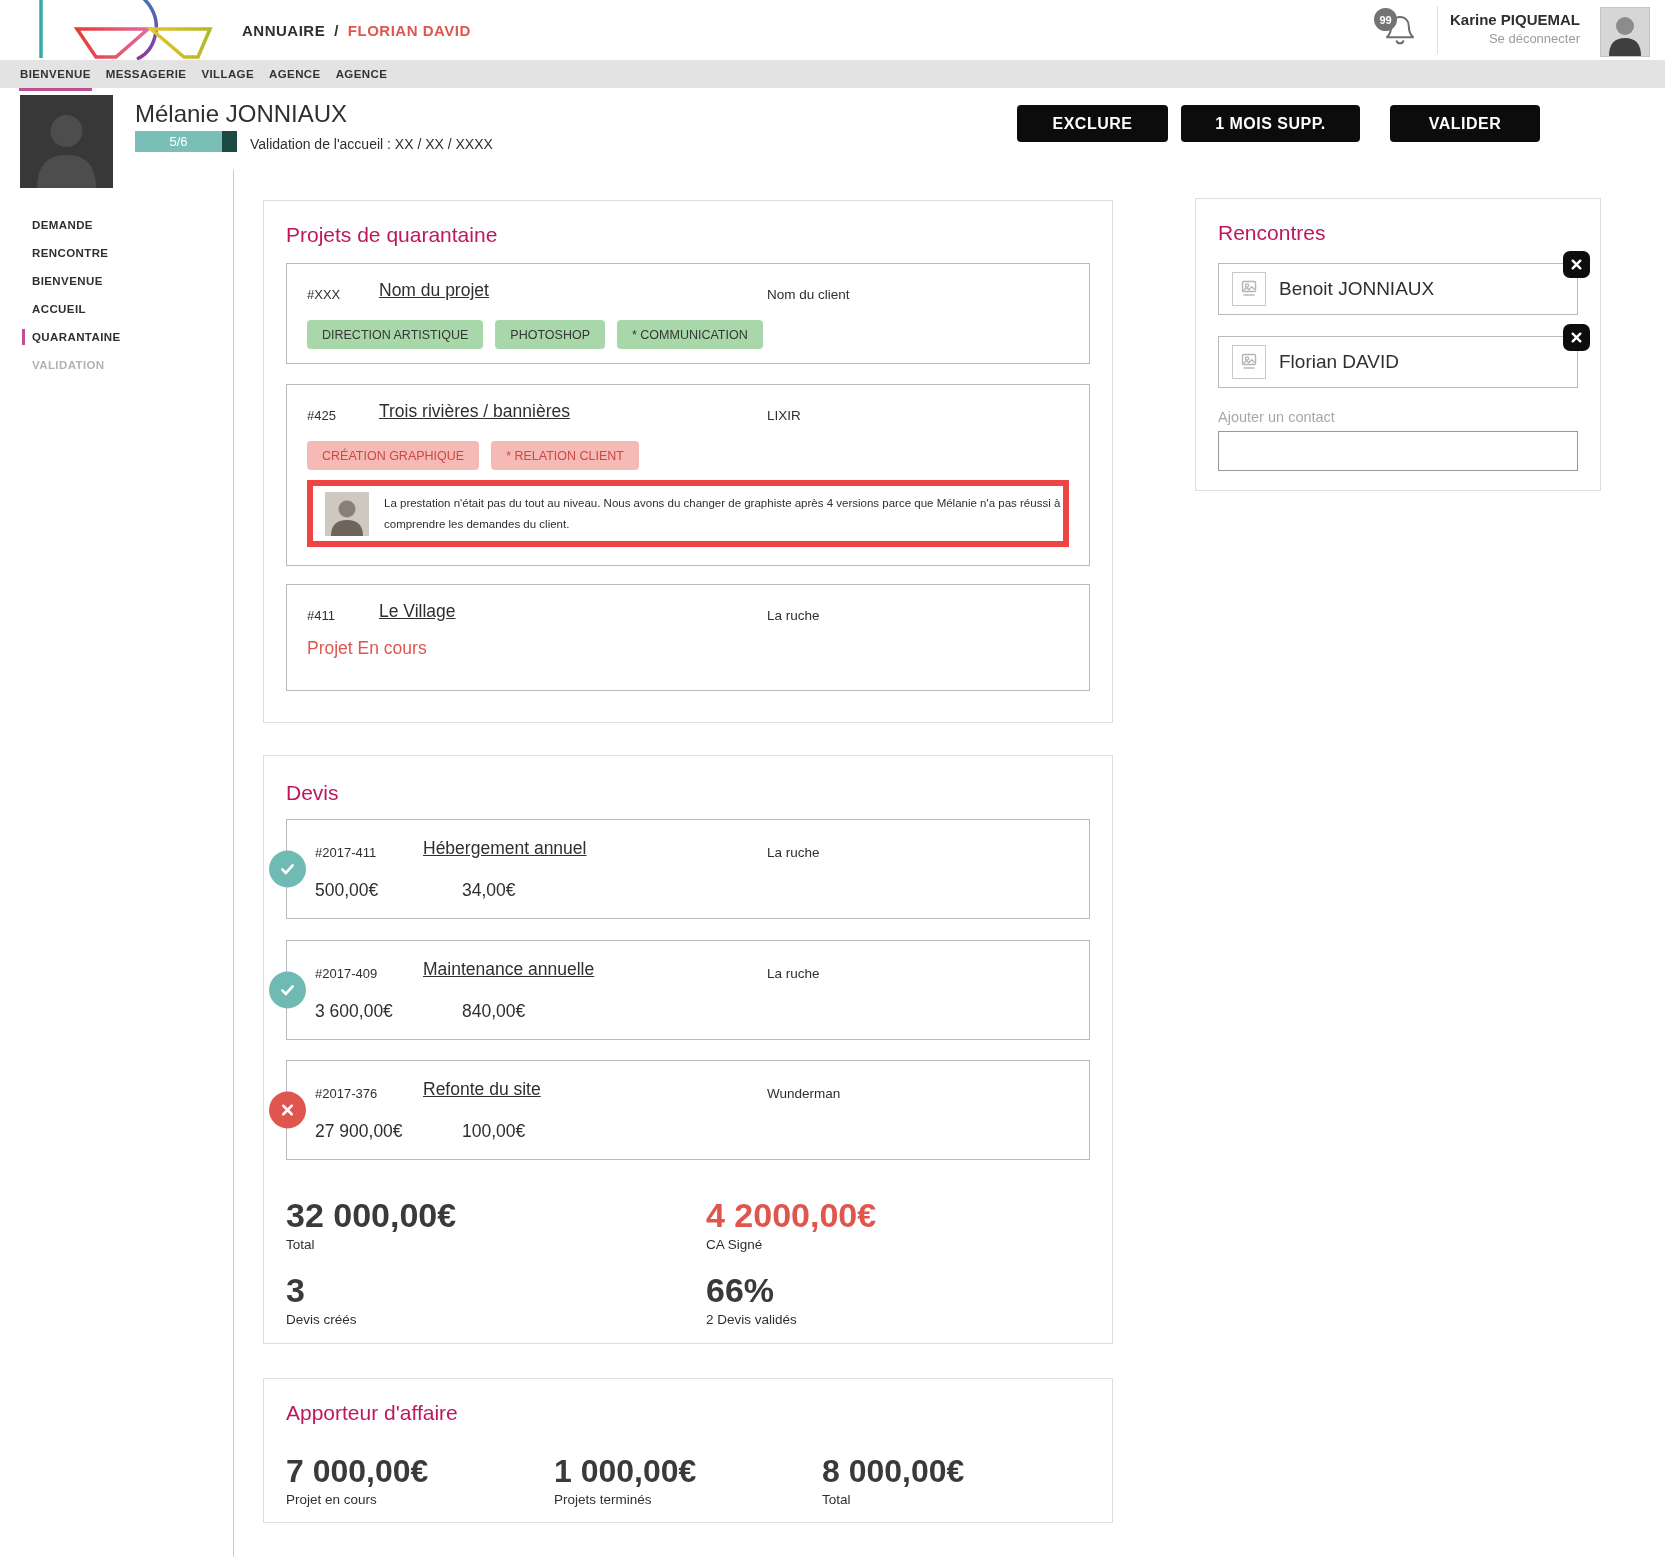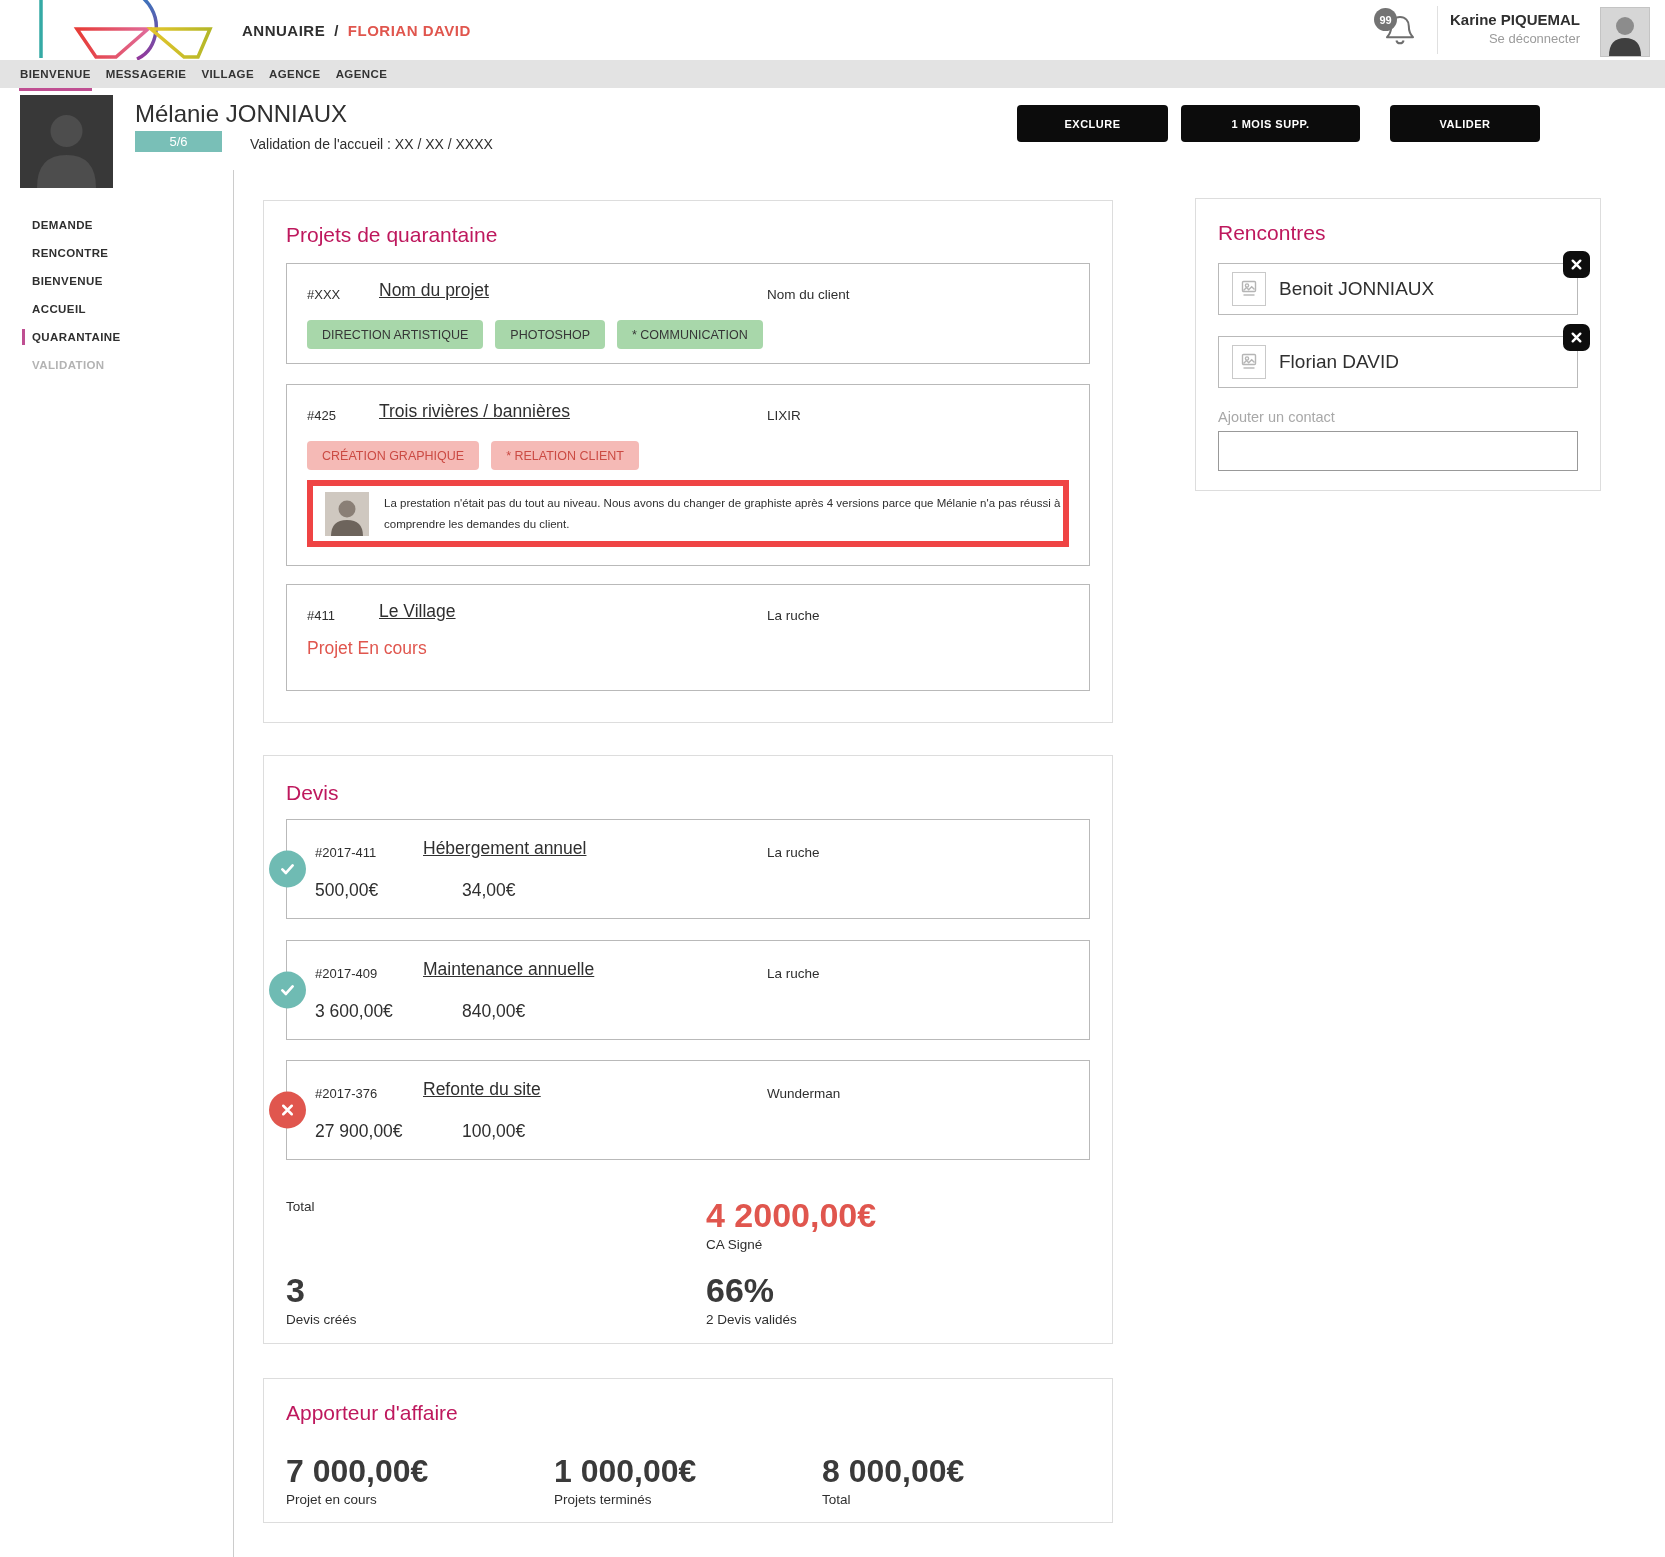--- a/index.html
+++ b/index.html
@@ -30,27 +30,27 @@
   
   .navbar { position:absolute; top:60px; left:0; width:1665px; height:28px; background:#e3e3e3;
             display:flex; align-items:stretch; padding-left:20px; gap:15px; }
   .nav-item { position:relative; display:flex; align-items:center; font-size:11.5px; font-weight:700;
               letter-spacing:.4px; color:#333; cursor:pointer; }
   .nav-item.active::after { content:""; position:absolute; left:-1px; right:-1px; bottom:-3px; height:3px; background:#bf4f92; }
 
   
   .profile-avatar { position:absolute; left:20px; top:95px; width:93px; height:93px; background:#383838; overflow:hidden; }
   .profile-name { position:absolute; left:135px; top:100px; font-size:24px; color:#2f2f2f; }
-  .progress { position:absolute; left:135px; top:131px; width:87px; height:21px; display:flex; }
+  .progress { position:absolute; left:135px; top:131px; width:102px; height:21px; display:flex; }
   .progress-fill { width:87px; background:#79bfb7; color:#fff; font-size:13px;
                    display:flex; align-items:center; justify-content:center; }
   .progress-rest { flex:1; background:#1d4a45; }
   .validation-text { position:absolute; left:250px; top:136px; font-size:14px; color:#2f2f2f; }
   .btn { position:absolute; top:105px; height:37px; background:#0c0c0c; color:#fff; border:none; border-radius:4px;
-         font-family:inherit; font-size:11px; font-weight:700; letter-spacing:.5px; cursor:pointer;text-align:center; }
+         font-family:inherit; font-size:16px; font-weight:700; letter-spacing:.5px; cursor:pointer;text-align:center; }
   .btn-exclude { left:1017px; width:151px; }
   .btn-extend  { left:1181px; width:179px; }
   .btn-validate{ left:1390px; width:150px; }
 
   
   .v-divider { position:absolute; left:233px; top:170px; width:1px; height:1387px; background:#ccc; }
   .side-nav { position:absolute; left:0; top:211px; width:233px; }
   .side-item { position:relative; padding:8px 0 8px 32px; font-size:11.5px; font-weight:700;
                letter-spacing:.4px; color:#2f2f2f; cursor:pointer; }
   .side-item.active::before { content:""; position:absolute; left:22px; top:6px; bottom:6px; width:3px; background:#bf4f92; }
@@ -294,20 +294,21 @@
     <span class="devis-name">Refonte du site</span>
     <span class="devis-client">Wunderman</span>
     <div class="devis-amounts">
       <span class="amount-total">27 900,00€</span>
       <span class="amount-secondary">100,00€</span>
     </div>
   </div>
 
   <div class="devis-stats">
     <div class="stat">
+      <div class="stat-value">32 000,00€</div>
       <div class="stat-label">Total</div>
     </div>
     <div class="stat">
       <div class="stat-value red">4 2000,00€</div>
       <div class="stat-label">CA Signé</div>
     </div>
     <div class="stat">
       <div class="stat-value">3</div>
       <div class="stat-label">Devis créés</div>
     </div>

